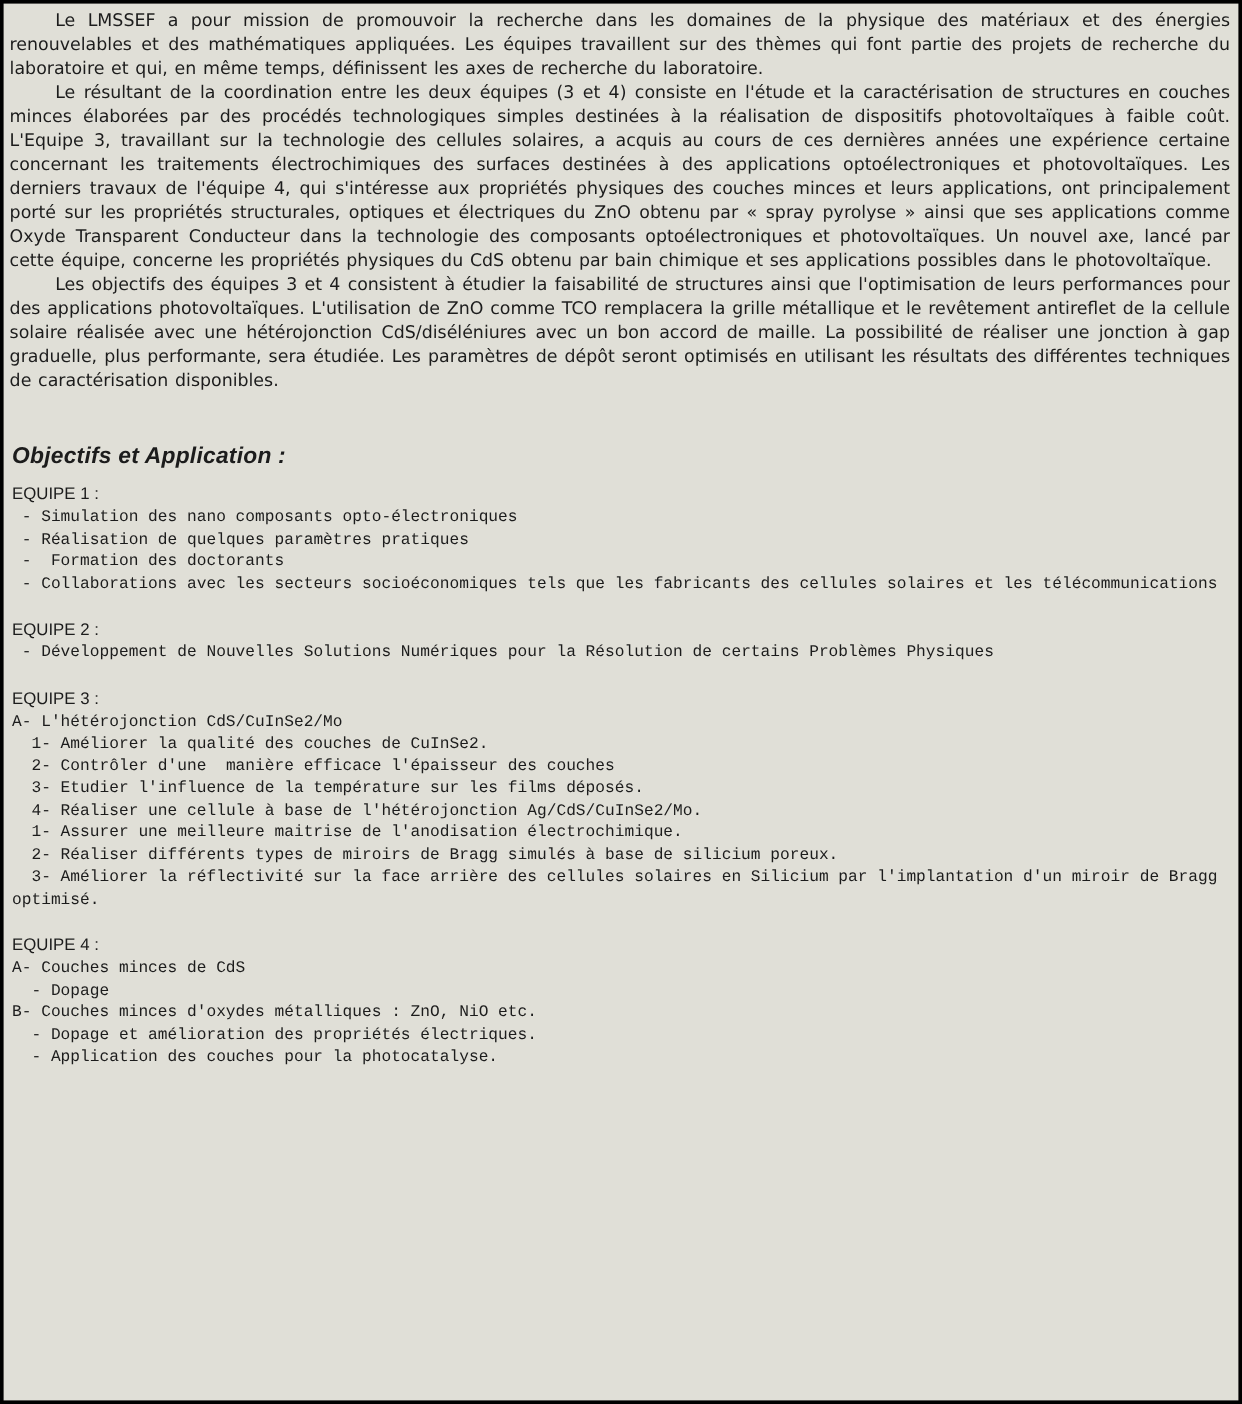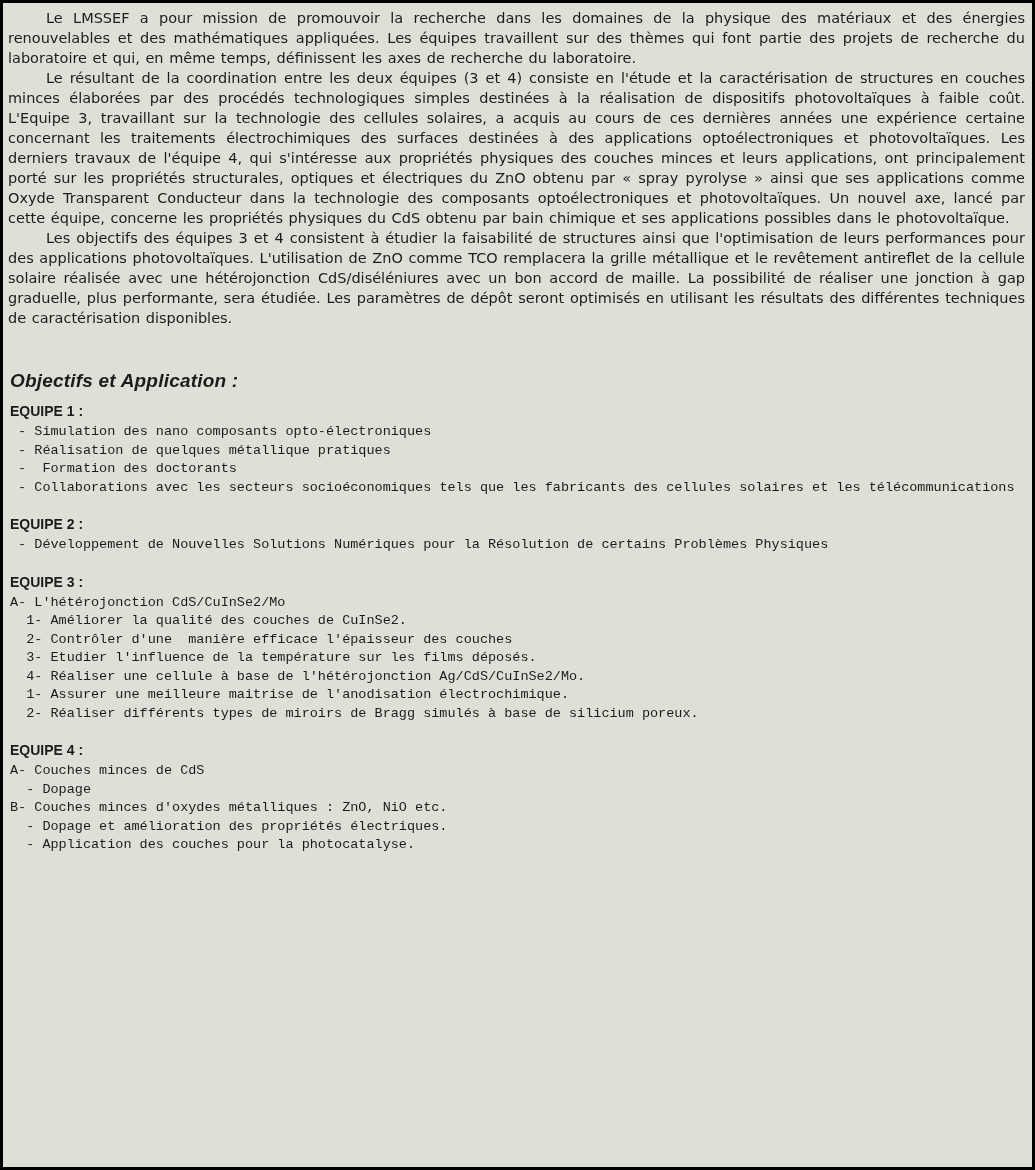--- a/index.html
+++ b/index.html
@@ -30,21 +30,21 @@
     font-family: "Liberation Sans", sans-serif;
     font-weight: bold;
     font-style: italic;
     font-size: 19px;
     margin: 42px 0 10px 2px;
     letter-spacing: 0.2px;
   }
   .equipe-block { margin: 0 0 18px 2px; }
   .equipe-title {
     font-family: "Liberation Sans", sans-serif;
-    font-weight: bold;
+    font-weight: normal;
     font-size: 14px;
     line-height: 19px;
     margin: 0 0 2px 0;
   }
   .list-line {
     font-family: Liberation Mono, monospace;
     font-size: 13.5px;
     line-height: 18.5px;
     white-space: pre-wrap;
   }
@@ -58,39 +58,40 @@
 
   <p class="body-paragraph">Le résultant de la coordination entre les deux équipes (3 et 4) consiste en l'étude et la caractérisation de structures en couches minces élaborées par des procédés technologiques simples destinées à la réalisation de dispositifs photovoltaïques à faible coût. L'Equipe 3, travaillant sur la technologie des cellules solaires, a acquis au cours de ces dernières années une expérience certaine concernant les traitements électrochimiques des surfaces destinées à des applications optoélectroniques et photovoltaïques. Les derniers travaux de l'équipe 4, qui s'intéresse aux propriétés physiques des couches minces et leurs applications, ont principalement porté sur les propriétés structurales, optiques et électriques du ZnO obtenu par « spray pyrolyse » ainsi que ses applications comme Oxyde Transparent Conducteur dans la technologie des composants optoélectroniques et photovoltaïques. Un nouvel axe, lancé par cette équipe, concerne les propriétés physiques du CdS obtenu par bain chimique et ses applications possibles dans le photovoltaïque.</p>
 
   <p class="body-paragraph">Les objectifs des équipes 3 et 4 consistent à étudier la faisabilité de structures ainsi que l'optimisation de leurs performances pour des applications photovoltaïques. L'utilisation de ZnO comme TCO remplacera la grille métallique et le revêtement antireflet de la cellule solaire réalisée avec une hétérojonction CdS/diséléniures avec un bon accord de maille. La possibilité de réaliser une jonction à gap graduelle, plus performante, sera étudiée. Les paramètres de dépôt seront optimisés en utilisant les résultats des différentes techniques de caractérisation disponibles.</p>
 
   <h1 class="section-heading">Objectifs et Application :</h1>
 
   <div class="equipe-block">
     <div class="equipe-title">EQUIPE 1 :</div>
     <div class="list-line"> - Simulation des nano composants opto-électroniques</div>
-    <div class="list-line"> - Réalisation de quelques métallique pratiques</div>
+    <div class="list-line"> - Réalisation de quelques paramètres pratiques</div>
     <div class="list-line"> -  Formation des doctorants</div>
     <div class="list-line"> - Collaborations avec les secteurs socioéconomiques tels que les fabricants des cellules solaires et les télécommunications</div>
   </div>
 
   <div class="equipe-block">
     <div class="equipe-title">EQUIPE 2 :</div>
     <div class="list-line"> - Développement de Nouvelles Solutions Numériques pour la Résolution de certains Problèmes Physiques</div>
   </div>
 
   <div class="equipe-block">
     <div class="equipe-title">EQUIPE 3 :</div>
     <div class="list-line">A- L'hétérojonction CdS/CuInSe2/Mo</div>
     <div class="list-line">  1- Améliorer la qualité des couches de CuInSe2.</div>
     <div class="list-line">  2- Contrôler d'une  manière efficace l'épaisseur des couches</div>
     <div class="list-line">  3- Etudier l'influence de la température sur les films déposés.</div>
     <div class="list-line">  4- Réaliser une cellule à base de l'hétérojonction Ag/CdS/CuInSe2/Mo.</div>
     <div class="list-line">  1- Assurer une meilleure maitrise de l'anodisation électrochimique.</div>
     <div class="list-line">  2- Réaliser différents types de miroirs de Bragg simulés à base de silicium poreux.</div>
+    <div class="list-line">  3- Améliorer la réflectivité sur la face arrière des cellules solaires en Silicium par l'implantation d'un miroir de Bragg optimisé.</div>
   </div>
 
   <div class="equipe-block">
     <div class="equipe-title">EQUIPE 4 :</div>
     <div class="list-line">A- Couches minces de CdS</div>
     <div class="list-line">  - Dopage</div>
     <div class="list-line">B- Couches minces d'oxydes métalliques : ZnO, NiO etc.</div>
     <div class="list-line">  - Dopage et amélioration des propriétés électriques.</div>
     <div class="list-line">  - Application des couches pour la photocatalyse.</div>
   </div>

